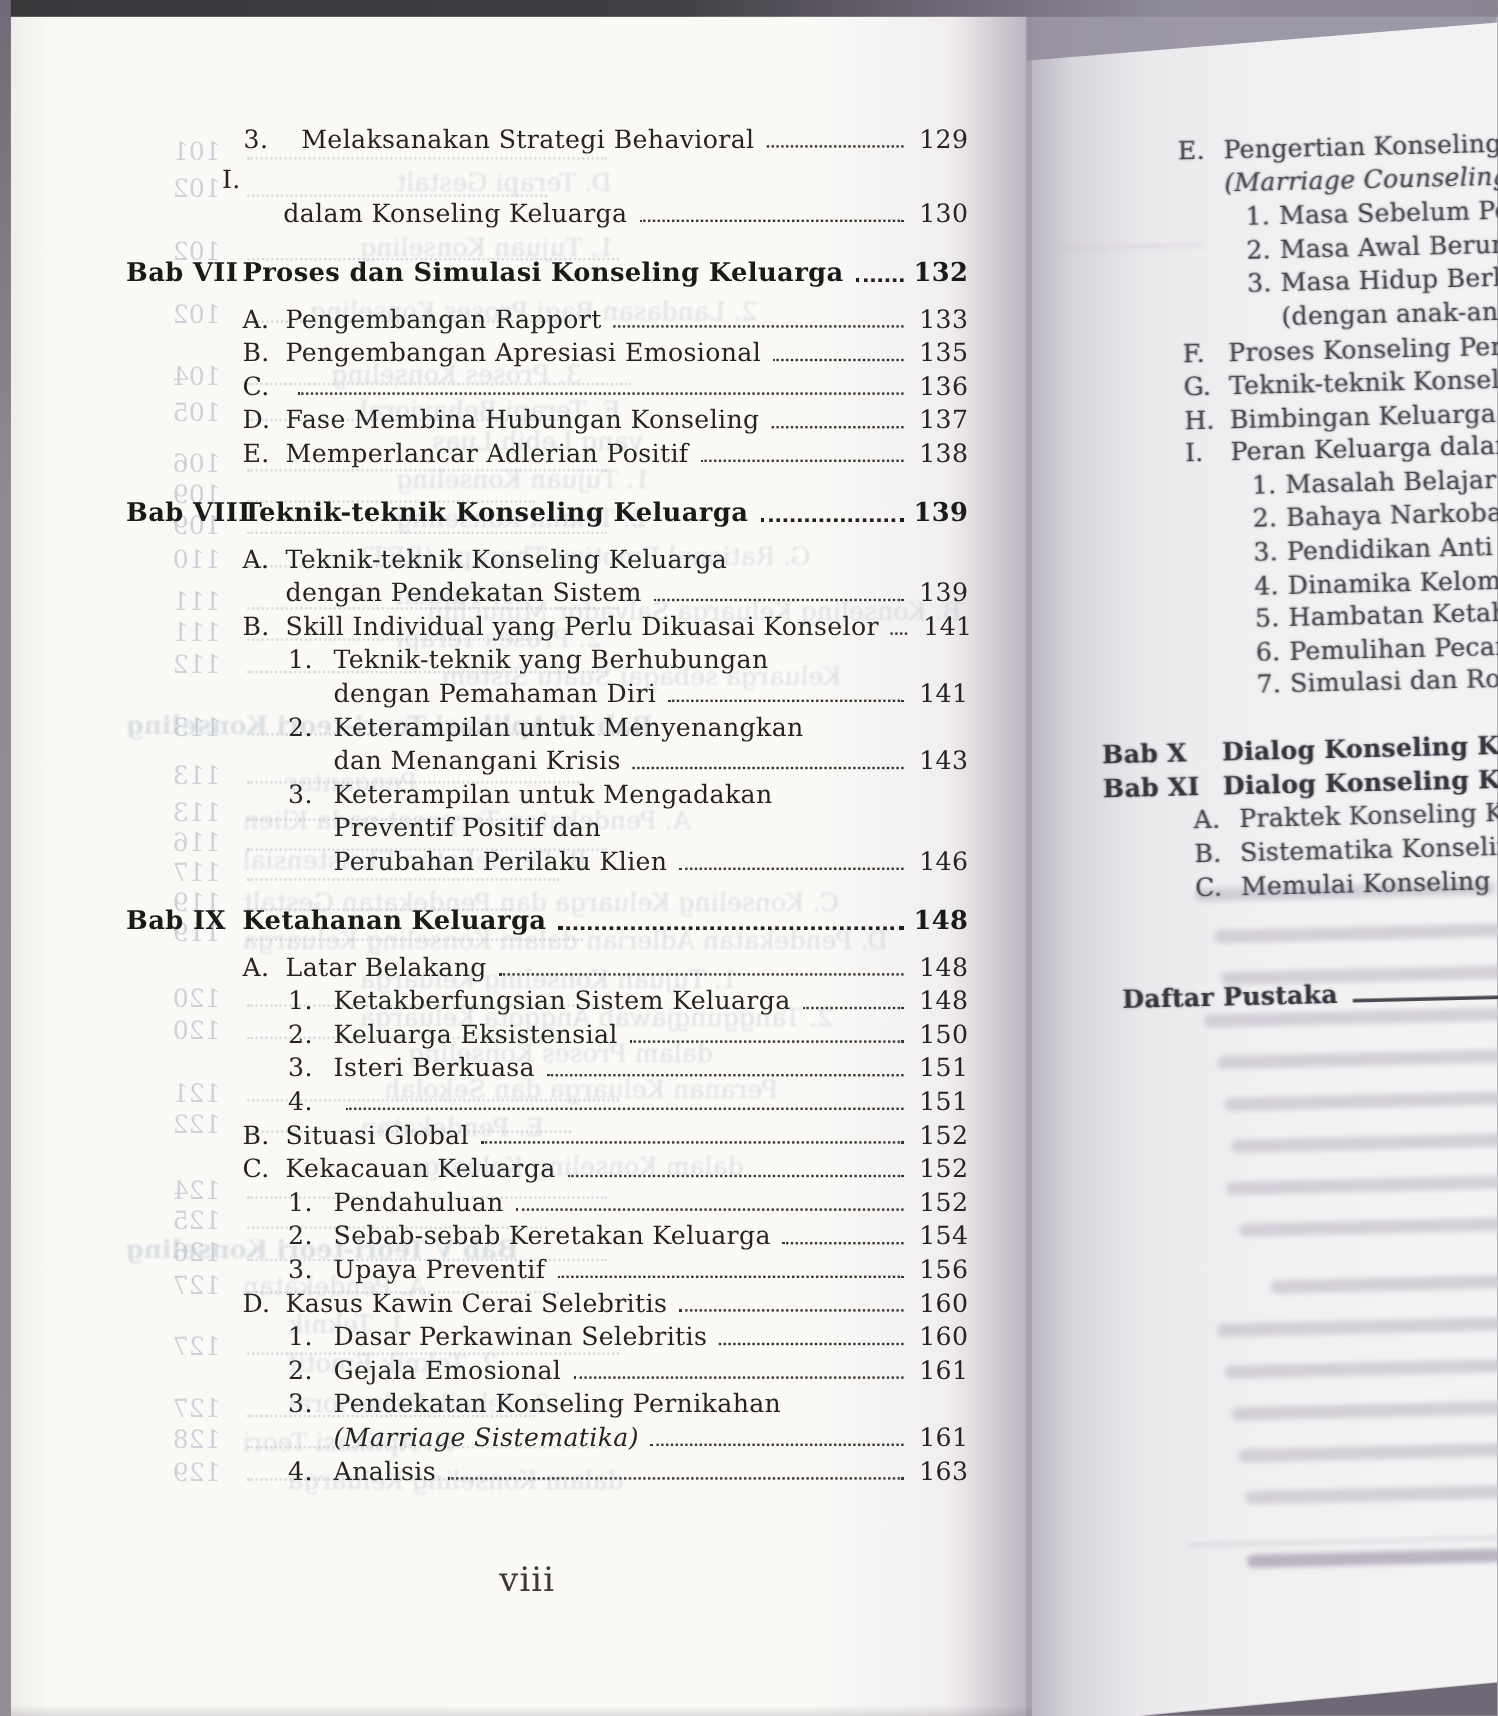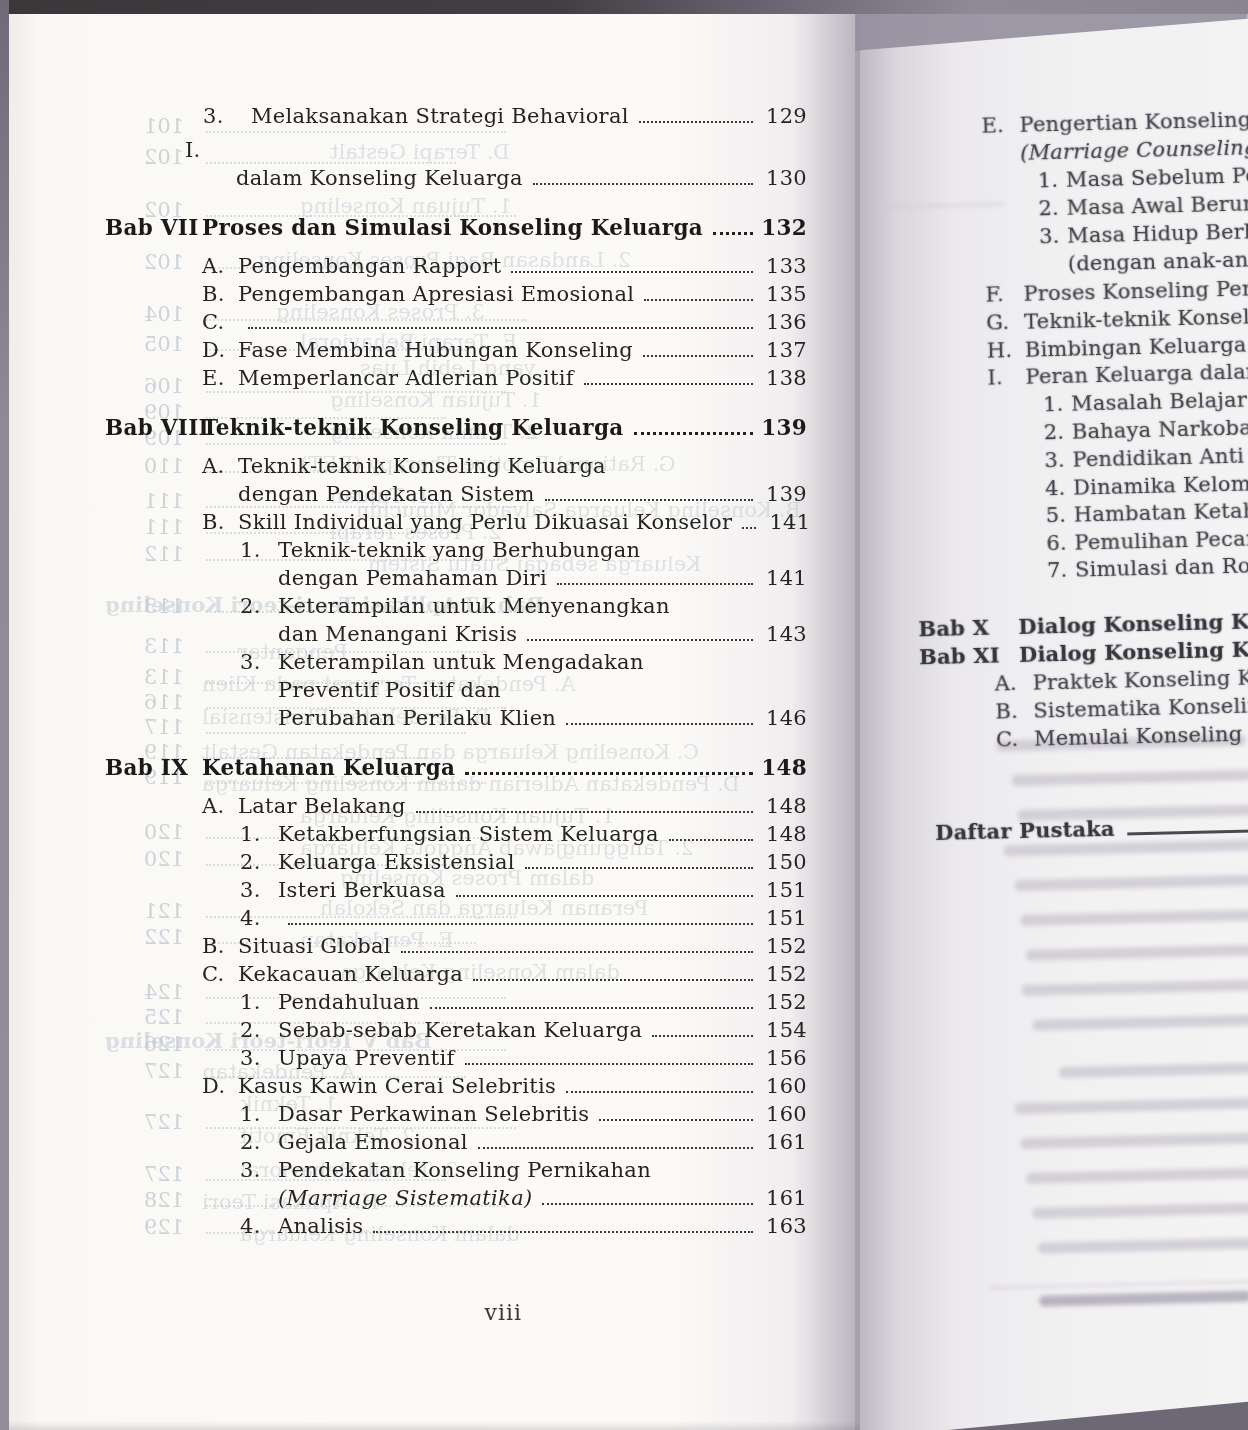--- a/index.html
+++ b/index.html
@@ -33,22 +33,22 @@
   .lrow.bab{margin-top:22px;margin-bottom:10px;font-weight:bold;font-size:21.5px;color:#1c1a18;}
   .lrow.mb6{margin-bottom:6px;}
   .sp{flex:none;}
   .mk{flex:none;}
   .tx{flex:none;}
   .it{font-style:italic;}
   .fill{flex:1;}
   .dots{flex:1;min-width:14px;margin:0 8px 5px 10px;border-bottom:2.5px dotted #3a3734;}
   .lrow.bab .dots{border-bottom:3px dotted #23201e;}
   .pg{flex:none;min-width:46px;text-align:right;}
-  #footer-viii{position:absolute;left:432px;top:1300px;width:90px;text-align:right;z-index:3;
-    font-size:22px;letter-spacing:1px;color:#3b3836;}
+  #footer-viii{position:absolute;left:416px;top:1300px;width:90px;text-align:left;z-index:3;
+    font-size:28px;letter-spacing:1px;color:#3b3836;}
 
   
   #lghost{position:absolute;left:0;top:0;width:860px;height:1430px;z-index:1;}
   .gn{position:absolute;left:100px;display:flex;align-items:flex-end;height:26px;
     font-size:21px;color:#c4ccd4;opacity:.85;}
   .gn .n{transform:scaleX(-1);width:48px;text-align:center;margin-left:40px;}
   .gn .gd{margin:0 0 5px 18px;border-bottom:2.5px dotted #d2d9de;}
   .gf{position:absolute;font-size:21px;color:#bfc9d2;transform:scaleX(-1);
     filter:blur(.7px);opacity:.5;white-space:nowrap;}
   .gf.b{font-weight:bold;opacity:.55;}

